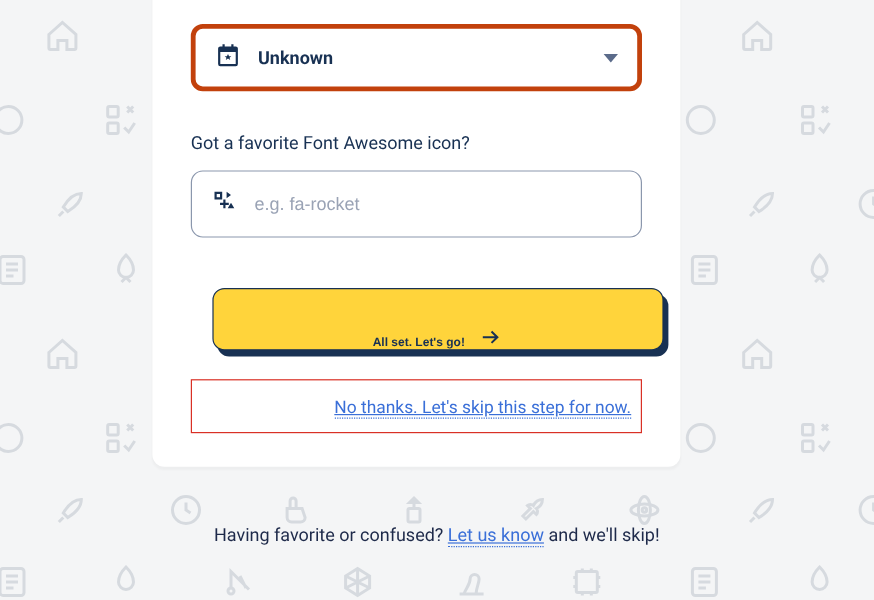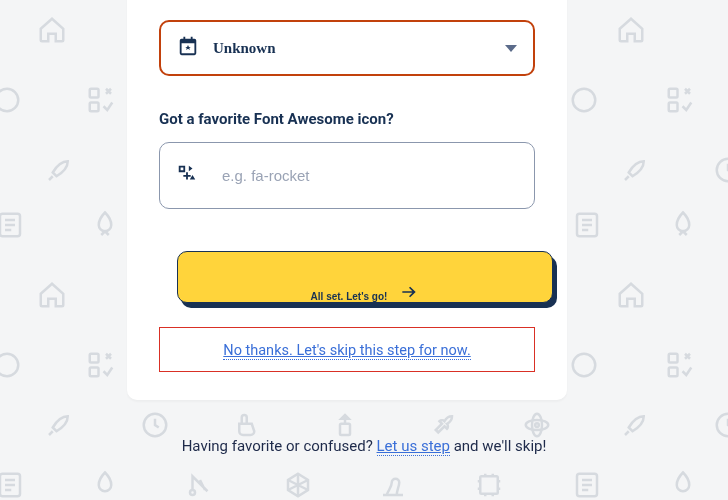--- a/index.html
+++ b/index.html
@@ -22,49 +22,48 @@
     top: -20px;
     width: 440px;
     background: #fff;
     border-radius: 10px;
     box-shadow: 0 2px 2px rgba(0,0,0,0.03);
     padding: 0 32px 28px 32px;
     z-index: 2;
   }
   .select-row {
     margin-top: 40px;
-    border: 2px solid #c2410c;
+    border: 4px solid #c2410c;
     border-radius: 10px;
     height: 56px;
     display: flex;
     align-items: center;
     padding: 12px 16px;
     justify-content: space-between;
     cursor: pointer;
-    font-family: Liberation Serif, serif;
   }
   .select-left { display: flex; align-items: center; gap: 14px; }
   .select-left .icon svg { width: 22px; height: 22px; fill: #183153; }
   .select-text { font-weight: 700; font-size: 15px; color: #183153; }
   .chevron { width: 0; height: 0; border-left: 6px solid transparent; border-right: 6px solid transparent; border-top: 7px solid #5b6b8a; }
   .label {
     margin-top: 34px;
-    font-weight: 700;
+    font-weight: 400;
     font-size: 15px;
     color: #183153;
   }
   .input-row {
     margin-top: 14px;
     border: 1px solid #8b97ad;
     border-radius: 10px;
-    height: 67px;
+    height: 56px;
     display: flex;
     align-items: center;
     padding: 0 16px;
-    gap: 24px;
+    gap: 14px;
   }
   .input-row .icon svg { width: 22px; height: 22px; fill: #183153; }
   .input-row input {
     border: none;
     outline: none;
     font-size: 15px;
     width: 100%;
     color: #333;
   }
   .input-row input::placeholder { color: #9aa3b5; }
@@ -84,21 +83,21 @@
     font-size: 10px;
     color: #183153;
     cursor: pointer;
     margin-left: 18px;
   }
   .btn-primary svg { width: 20px; height: 20px; fill: #183153; }
   .skip-wrap {
     margin-top: 24px;
     border: 1.5px solid #d93025;
     padding: 12px 8px;
-    text-align: center;
+    text-align: right;
   }
   .skip-link {
     color: #3a6fd8;
     font-size: 14.5px;
     text-decoration: underline;
     border-bottom: 1px dotted #3a6fd8;
     cursor: pointer;
   }
   .footer {
     position: absolute;
@@ -300,14 +299,14 @@
       </svg>
   </button>
 
   <div class="skip-wrap">
     <a class="skip-link">No thanks. Let's skip this step for now.</a>
   </div>
 
 </div>
 
 <div class="footer">
-  <span>Having favorite or confused? </span><a>Let us step</a><span> and we'll skip!</span>
+  <span>Having favorite or confused? </span><a>Let us know</a><span> and we'll skip!</span>
 </div>
 
 </body></html>

